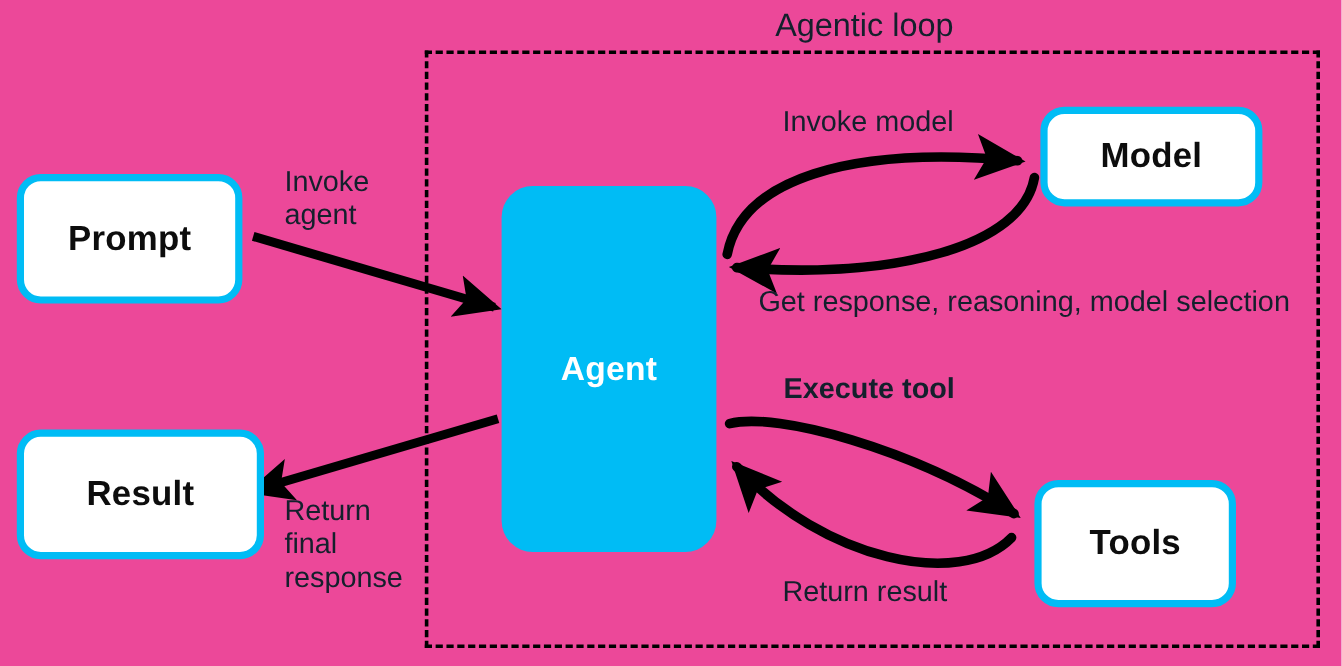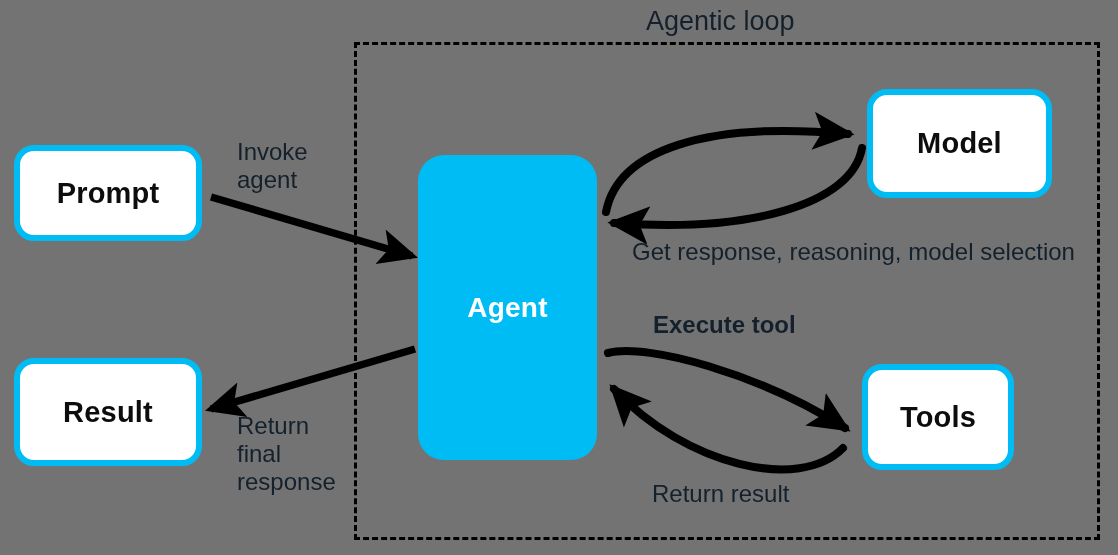--- a/index.html
+++ b/index.html
@@ -7,21 +7,21 @@
     padding: 0;
     background: #ffffff;
   }
   body {
     font-family: "Liberation Sans", sans-serif;
   }
   #canvas {
     position: relative;
     width: 1118px;
     height: 555px;
-    background: #737373;
+    background: #ec4899;
     overflow: hidden;
   }
   svg.layer {
     position: absolute;
     left: 0;
     top: 0;
     width: 1118px;
     height: 555px;
     pointer-events: none;
   }
@@ -50,24 +50,24 @@
     background: #00bcf5;
     border-radius: 26px;
   }
   .node-filled .node-label {
     color: #ffffff;
     font-weight: bold;
     font-size: 28px;
     letter-spacing: 0.2px;
   }
 
-  #node-prompt { left: 14px;  top: 145px; width: 188px; height: 96px; }
-  #node-result { left: 14px;  top: 358px; width: 188px; height: 108px; }
-  #node-model  { left: 867px; top: 89px;  width: 185px; height: 109px; }
-  #node-tools  { left: 862px; top: 364px; width: 152px; height: 106px; }
+  #node-prompt { left: 14px;  top: 145px; width: 188px; height: 108px; }
+  #node-result { left: 14px;  top: 358px; width: 206px; height: 108px; }
+  #node-model  { left: 867px; top: 89px;  width: 185px; height: 83px; }
+  #node-tools  { left: 862px; top: 400px; width: 168px; height: 106px; }
   #node-agent  { left: 418px; top: 155px; width: 179px; height: 305px; }
 
   
   #agentic-loop-box {
     position: absolute;
     left: 354px;
     top: 42px;
     width: 746px;
     height: 498px;
     box-sizing: border-box;
@@ -158,20 +158,21 @@
     <span class="node-label">Tools</span>
   </div>
 
   <div class="edge-label" id="label-return-final">Return
 final
 response</div>
 
   <div class="edge-label" id="label-invoke-agent">Invoke
 agent</div>
 
+  <div class="edge-label" id="label-invoke-model">Invoke model</div>
 
   <div class="edge-label" id="label-get-response">Get response, reasoning, model selection</div>
 
   <div class="edge-label" id="label-execute-tool">Execute tool</div>
 
   <div class="edge-label" id="label-return-result">Return result</div>
 
 </div>
 
 </body></html>

